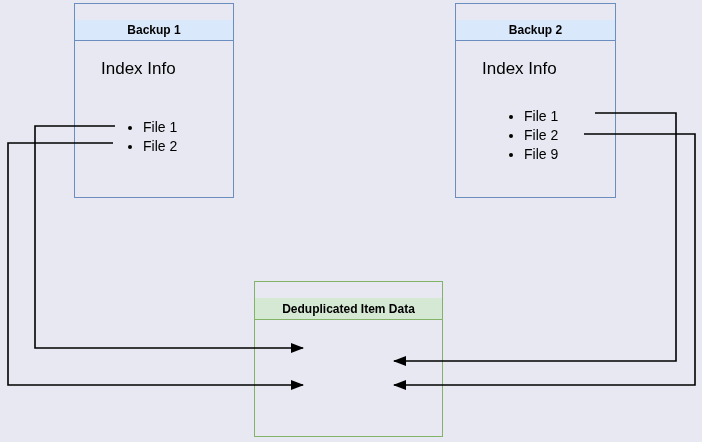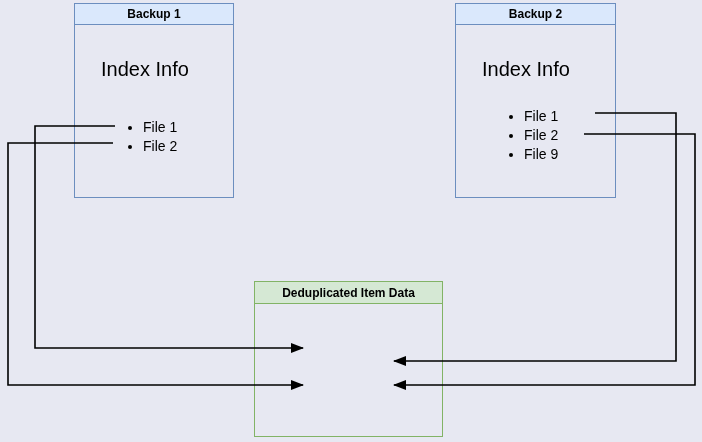--- a/index.html
+++ b/index.html
@@ -21,38 +21,39 @@
     background: transparent;
   }
   .box.blue  { border: 1px solid var(--backup-border, #6c8ebf); }
   .box.green { border: 1px solid var(--dedup-border, #82b366); }
   .hdr {
     box-sizing: border-box;
     width: 100%;
     text-align: center;
     font-weight: bold;
     font-size: 12px;
+    margin-top: 16px;
   }
   .box.blue .hdr {
     height: 21px;
     line-height: 21px;
     background: var(--backup-header-fill, #dae8fc);
     border-bottom: 1px solid var(--backup-border, #6c8ebf);
   }
   .box.green .hdr {
     height: 22px;
     line-height: 22px;
     background: var(--dedup-header-fill, #d5e8d4);
     border-bottom: 1px solid var(--dedup-border, #82b366);
   }
   .lbl {
     position: absolute;
     left: 26px;
     top: 56px;
-    font-size: 20px;
+    font-size: 17px;
     line-height: 18px;
   }
   ul.files {
     position: absolute;
     margin: 0;
     padding-left: 17px;
     list-style: disc outside;
     font-size: 14px;
     line-height: 19px;
   }

